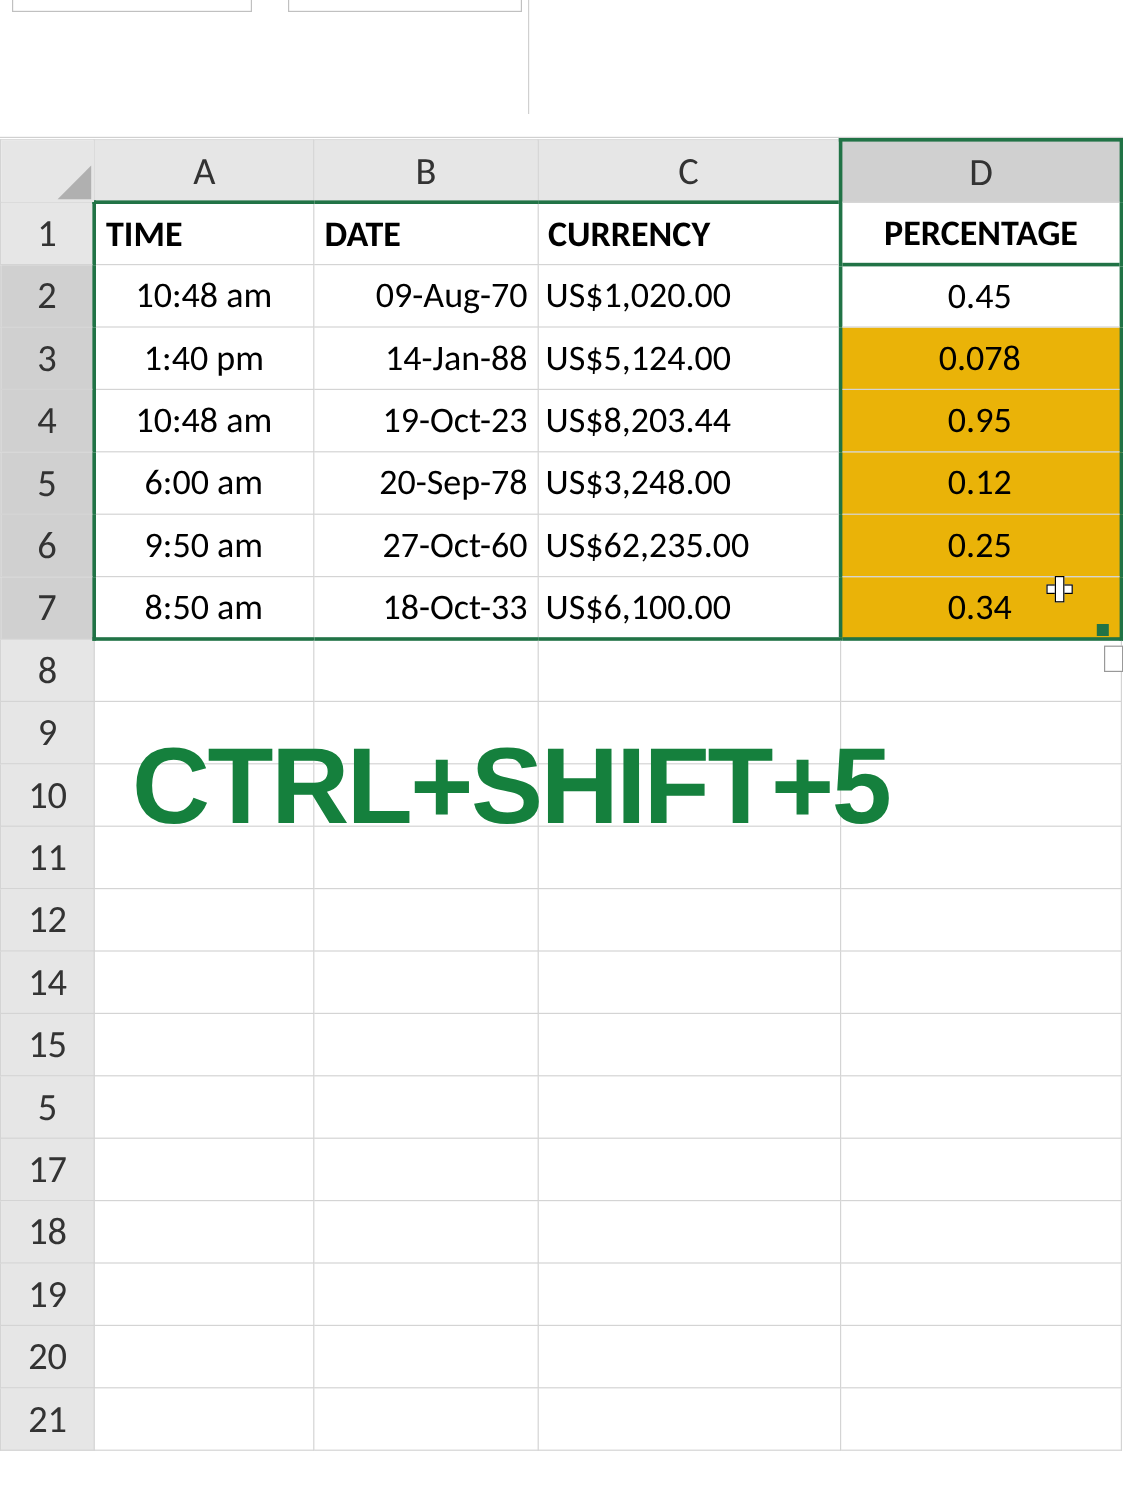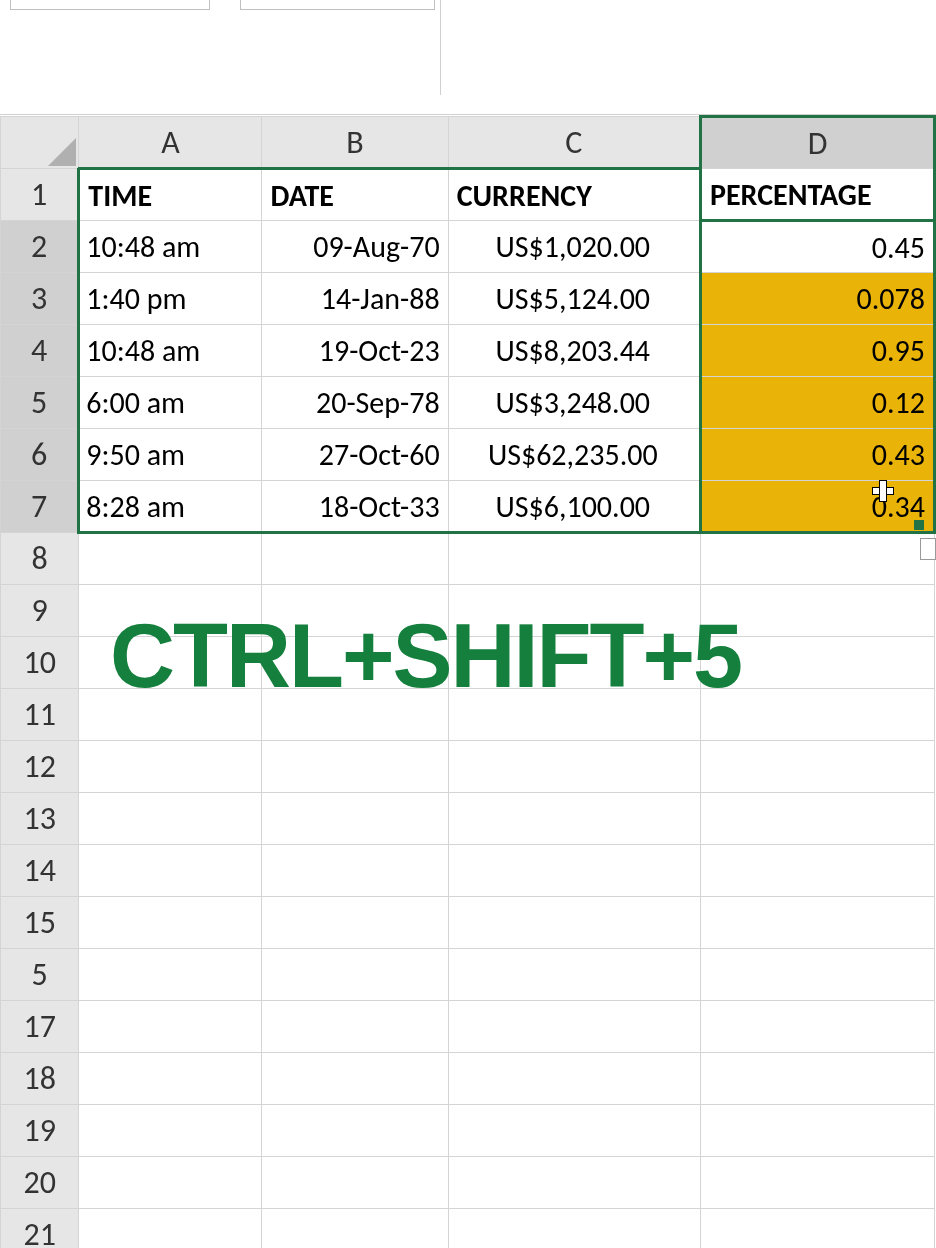--- a/index.html
+++ b/index.html
@@ -107,45 +107,46 @@
       background: #fff;
       padding-right: 8px;
     }
     .header-cell {
       font-weight: bold;
       background: #fff;
       text-align: left;
       padding-left: 8px;
     }
     .time-cell {
-      text-align: left;
+      text-align: center;
     }
     .date-cell {
       text-align: right;
     }
     .currency-cell {
-      text-align: center;
+      text-align: left;
     }
     .percentage-cell {
       text-align: right;
     }
     .active-cell {
       background: #fff !important;
     }
     .selected-cell {
       background: #eab308;
     }
     .selection-border-top {
       border-top: 3px solid #217346 !important;
     }
     .selection-border-bottom {
       border-bottom: 3px solid #217346 !important;
     }
     .selection-border-left {
       border-left: 3px solid #217346 !important;
+      text-align: center;
     }
     .selection-border-right {
       border-right: 3px solid #217346 !important;
     }
     .data-border-left {
       border-left: 3px solid #217346 !important;
       margin-top: 39px;
     }
     .data-border-top {
       border-top: 3px solid #217346 !important;
@@ -277,25 +278,25 @@
       <td class="data-cell time-cell data-border-left">6:00 am</td>
       <td class="data-cell date-cell">20-Sep-78</td>
       <td class="data-cell currency-cell">US$3,248.00</td>
       <td class="data-cell percentage-cell selected-cell selection-border-left selection-border-right">0.12</td>
     </tr>
     <tr>
       <td class="row-header selected">6</td>
       <td class="data-cell time-cell data-border-left">9:50 am</td>
       <td class="data-cell date-cell">27-Oct-60</td>
       <td class="data-cell currency-cell">US$62,235.00</td>
-      <td class="data-cell percentage-cell selected-cell selection-border-left selection-border-right">0.43</td>
+      <td class="data-cell percentage-cell selected-cell selection-border-left selection-border-right">0.25</td>
     </tr>
     <tr>
       <td class="row-header selected">7</td>
-      <td class="data-cell time-cell data-border-left data-border-bottom">8:28 am</td>
+      <td class="data-cell time-cell data-border-left data-border-bottom">8:50 am</td>
       <td class="data-cell date-cell data-border-bottom">18-Oct-33</td>
       <td class="data-cell currency-cell data-border-bottom">US$6,100.00</td>
       <td class="data-cell percentage-cell selected-cell selection-border-left selection-border-right selection-border-bottom">0.34</td>
     </tr>
     <tr>
           <td class="row-header">8</td>
           <td class="data-cell"></td>
           <td class="data-cell"></td>
           <td class="data-cell"></td>
           <td class="data-cell"></td>
@@ -322,27 +323,20 @@
           <td class="data-cell"></td>
         </tr>
     <tr>
           <td class="row-header">12</td>
           <td class="data-cell"></td>
           <td class="data-cell"></td>
           <td class="data-cell"></td>
           <td class="data-cell"></td>
         </tr>
     <tr>
-          <td class="row-header">13</td>
-          <td class="data-cell"></td>
-          <td class="data-cell"></td>
-          <td class="data-cell"></td>
-          <td class="data-cell"></td>
-        </tr>
-    <tr>
           <td class="row-header">14</td>
           <td class="data-cell"></td>
           <td class="data-cell"></td>
           <td class="data-cell"></td>
           <td class="data-cell"></td>
         </tr>
     <tr>
           <td class="row-header">15</td>
           <td class="data-cell"></td>
           <td class="data-cell"></td>

